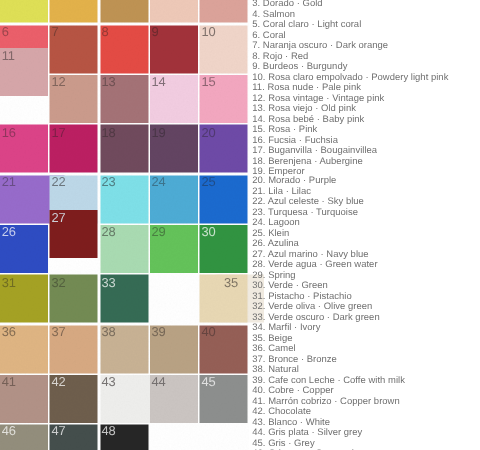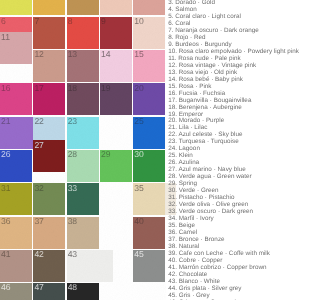--- a/index.html
+++ b/index.html
@@ -78,20 +78,23 @@
         </div>
         <div class="swatch" style="left: 0px; top: 133.2px; background: rgb(151, 107, 204); padding-left: 11px;">
           <span class="num" style="color: rgb(105, 77, 135);">21</span>
         </div>
         <div class="swatch" style="left: 33.3px; top: 133.2px; background: rgb(189, 216, 232);">
           <span class="num" style="color: rgb(108, 119, 126);">22</span>
         </div>
         <div class="swatch" style="left: 66.6px; top: 133.2px; background: rgb(125, 224, 232);">
           <span class="num" style="color: rgb(80, 128, 133);">23</span>
         </div>
+        <div class="swatch" style="left: 99.9px; top: 133.2px; background: rgb(76, 172, 214);">
+          <span class="num" style="color: rgb(60, 116, 141);">24</span>
+        </div>
         <div class="swatch" style="left: 133.2px; top: 133.2px; background: rgb(26, 106, 208);">
           <span class="num" style="color: rgb(30, 76, 137);">25</span>
         </div>
         <div class="swatch" style="left: 0px; top: 166.5px; background: rgb(46, 76, 196);">
           <span class="num" style="color: rgb(200, 208, 239);">26</span>
         </div>
         <div class="swatch" style="left: 33.3px; top: 157px; background: #7f1d1d;">
           <span class="num" style="color: rgb(206, 209, 216);">27</span>
         </div>
         <div class="swatch" style="left: 66.6px; top: 166.5px; background: rgb(169, 219, 178);">
@@ -109,42 +112,48 @@
         <div class="swatch" style="left: 33.3px; top: 199.8px; background: rgb(115, 139, 83);">
           <span class="num" style="color: rgb(83, 96, 62);">32</span>
         </div>
         <div class="swatch" style="left: 66.6px; top: 199.8px; background: rgb(53, 107, 84);">
           <span class="num" style="color: rgb(202, 216, 210);">33</span>
         </div>
         <div class="swatch" style="left: 99.9px; top: 199.8px; background: rgb(240, 234, 224); margin-left: 44px;">
           <span class="num" style="color: rgb(122, 117, 113);">34</span>
         </div>
         <div class="swatch" style="left: 133.2px; top: 199.8px; background: rgb(232, 216, 180);">
-          <span class="num" style="color: rgb(126, 116, 100);">35</span>
+          <span class="num" style="color: rgb(126, 116, 100); margin-left: 15px;">35</span>
         </div>
         <div class="swatch" style="left: 0px; top: 233.1px; background: rgb(223, 181, 130);">
           <span class="num" style="color: rgb(133, 109, 83);">36</span>
         </div>
         <div class="swatch" style="left: 33.3px; top: 233.1px; background: rgb(215, 169, 130);">
           <span class="num" style="color: rgb(132, 106, 84);">37</span>
         </div>
         <div class="swatch" style="left: 66.6px; top: 233.1px; background: rgb(200, 178, 148);">
           <span class="num" style="color: rgb(123, 110, 94);">38</span>
         </div>
+        <div class="swatch" style="left: 99.9px; top: 233.1px; background: rgb(185, 162, 132);">
+          <span class="num" style="color: rgb(120, 105, 88);">39</span>
+        </div>
         <div class="swatch" style="left: 133.2px; top: 233.1px; background: rgb(149, 95, 86);">
           <span class="num" style="color: rgb(103, 69, 64);">40</span>
         </div>
         <div class="swatch" style="left: 0px; top: 266.4px; background: rgb(178, 146, 135);">
           <span class="num" style="color: rgb(118, 97, 88);">41</span>
         </div>
         <div class="swatch" style="left: 33.3px; top: 266.4px; background: rgb(110, 94, 76);">
           <span class="num" style="color: rgb(217, 213, 208);">42</span>
         </div>
         <div class="swatch" style="left: 66.6px; top: 266.4px; background: rgb(238, 238, 236); padding-left: 14px;">
           <span class="num" style="color: rgb(120, 117, 116);">43</span>
+        </div>
+        <div class="swatch" style="left: 99.9px; top: 266.4px; background: rgb(203, 197, 194);">
+          <span class="num" style="color: rgb(118, 113, 112);">44</span>
         </div>
         <div class="swatch" style="left: 133.2px; top: 266.4px; background: rgb(141, 143, 142);">
           <span class="num" style="color: rgb(225, 225, 225);">45</span>
         </div>
         <div class="swatch" style="left: 0px; top: 299.7px; background: rgb(147, 142, 124);">
           <span class="num" style="color: rgb(226, 225, 220);">46</span>
         </div>
         <div class="swatch" style="left: 33.3px; top: 299.7px; background: rgb(68, 78, 76);">
           <span class="num" style="color: rgb(206, 208, 208);">47</span>
         </div>

